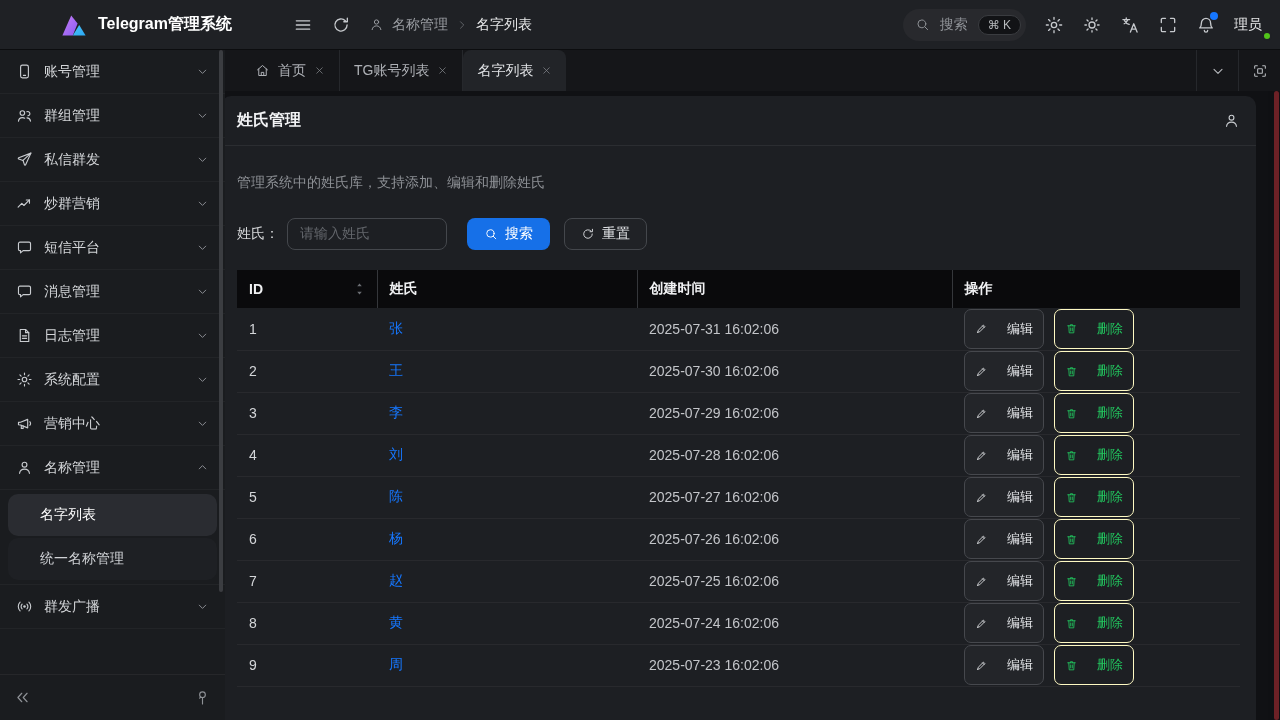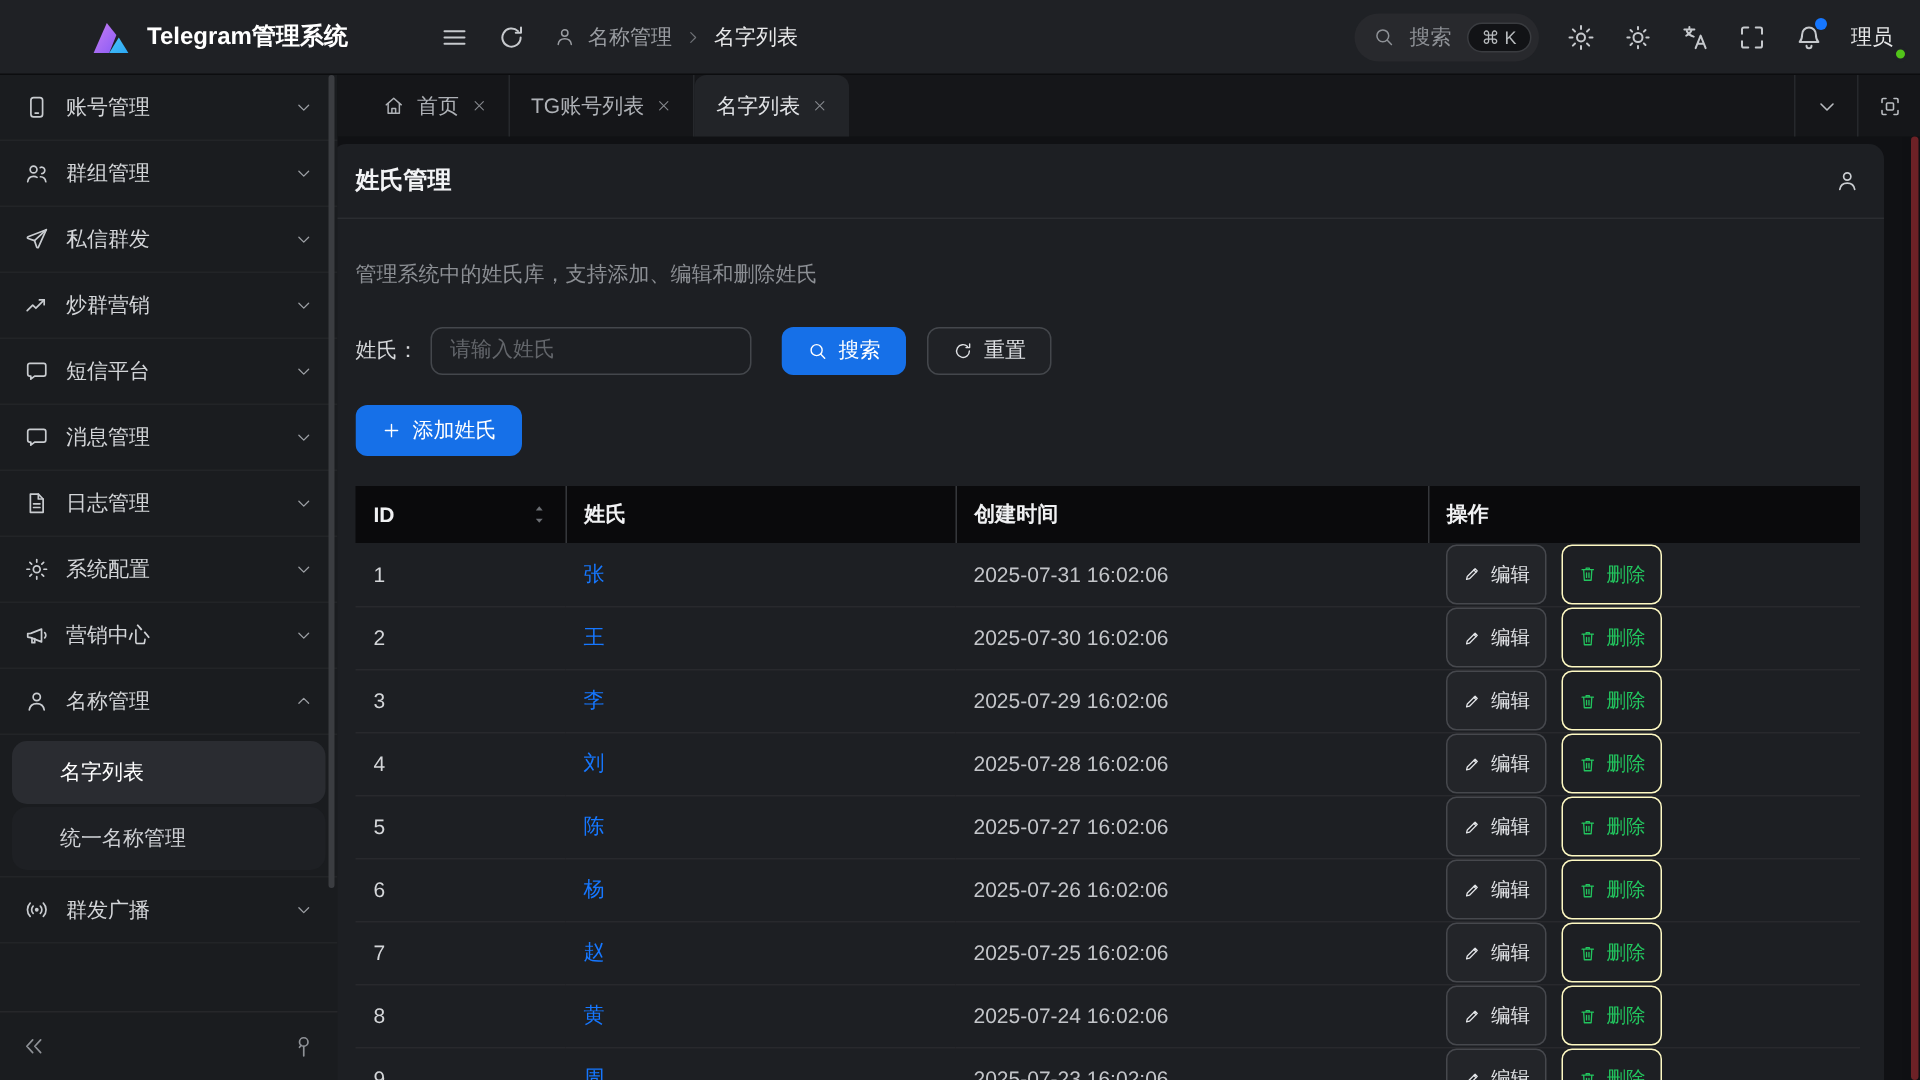--- a/index.html
+++ b/index.html
@@ -63,21 +63,21 @@
   .card { position:absolute; left:8px; top:5px; width:1035px; height:760px; background:#1d1f23;
     border-radius:10px; overflow:hidden; }
   .card-header { height:50px; display:flex; align-items:center; justify-content:space-between;
     padding:0 16px; border-bottom:1px solid #2b2d31; }
   .card-title { font-size:16px; font-weight:bold; color:#f2f3f5; }
   .card-header .icon { width:17px; height:17px; color:#c9ccd0; }
   .card-body { padding:16px; }
   .desc { color:#8c8f94; font-size:14px; margin:12px 0 26px; }
   .filter-row { display:flex; align-items:center; }
   .filter-label { font-size:14px; color:#d6d8da; margin-right:8px; }
-  .filter-input { width:214px; height:32px; background:transparent; border:1px solid #44474c;
+  .filter-input { width:160px; height:32px; background:transparent; border:1px solid #44474c;
     border-radius:8px; color:#e8e9ea; font-size:14px; padding:0 12px; outline:none;
     font-family:Liberation Serif, serif; }
   .filter-input::placeholder { color:#63666b; }
   .btn { display:inline-flex; align-items:center; gap:7px; height:32px; padding:0 16px;
     border-radius:8px; font-size:14px; cursor:pointer; border:1px solid transparent; }
   .btn .icon { width:14px; height:14px; }
   .btn-primary { background:#1670e8; color:#fff; margin-left:20px; }
   .btn-ghost { background:#202226; border-color:#44474c; color:#dfe1e4; margin-left:14px; }
   .btn-add { background:#1670e8; color:#fff; height:34px; margin-top:20px; }
 
@@ -85,21 +85,21 @@
   col.c-id{width:140px} col.c-name{width:260px} col.c-time{width:315px} col.c-act{width:288px}
   thead th { background:#0a0a0c; height:38px; text-align:left; padding:0 12px; color:#f0f1f3;
     font-weight:bold; border-right:1px solid #35373b; }
   thead th:last-child { border-right:none; }
   th .th-inner { display:flex; align-items:center; justify-content:space-between; }
   .sort-icon { width:11px; height:14px; color:#6b6e73; }
   tbody td { height:42px; padding:0 12px; border-bottom:1px solid #28292d; color:#d4d6d9; }
   td.surname { color:#1677ff; cursor:pointer; }
   td.created { color:#c3c5c9; }
   .row-actions { display:flex; gap:10px; }
-  .mini-btn { display:inline-flex; align-items:center; gap:6px; height:40px; padding:16px 10px;
+  .mini-btn { display:inline-flex; align-items:center; gap:19px; height:40px; padding:16px 10px;
     border-radius:7px; font-size:13px; cursor:pointer; }
   .mini-btn .icon { width:13px; height:13px; }
   .mini-edit { background:#232529; border:1px solid #46484d; color:#e2e4e7; }
   .mini-del { background:transparent; border:1px solid #fef9c3; color:#22c55e; }
 
   .right-strip { position:absolute; right:1px; top:91px; width:5px; height:629px;
     background:#6d2126; border-radius:3px; z-index:6; }
 </style>
 </head>
 <body>
@@ -404,26 +404,20 @@
         </button>
         <button class="btn btn-ghost">
           <svg class="icon" viewBox="0 0 24 24">
               <path d="M19.3 12a7.3 7.3 0 1 1-2.1-5.1"></path>
               <path d="M19.6 3.9v4.2h-4.2"></path>
             </svg>
           <span>重置</span>
         </button>
       </div>
 
-      <button class="btn btn-add">
-        <svg class="icon" viewBox="0 0 24 24">
-            <path d="M12 5v14M5 12h14"></path>
-          </svg>
-        <span>添加姓氏</span>
-      </button>
 
       <table>
         <colgroup>
             <col class="c-id">
             <col class="c-name">
             <col class="c-time">
             <col class="c-act">
           </colgroup>
         <thead>
           <tr>

